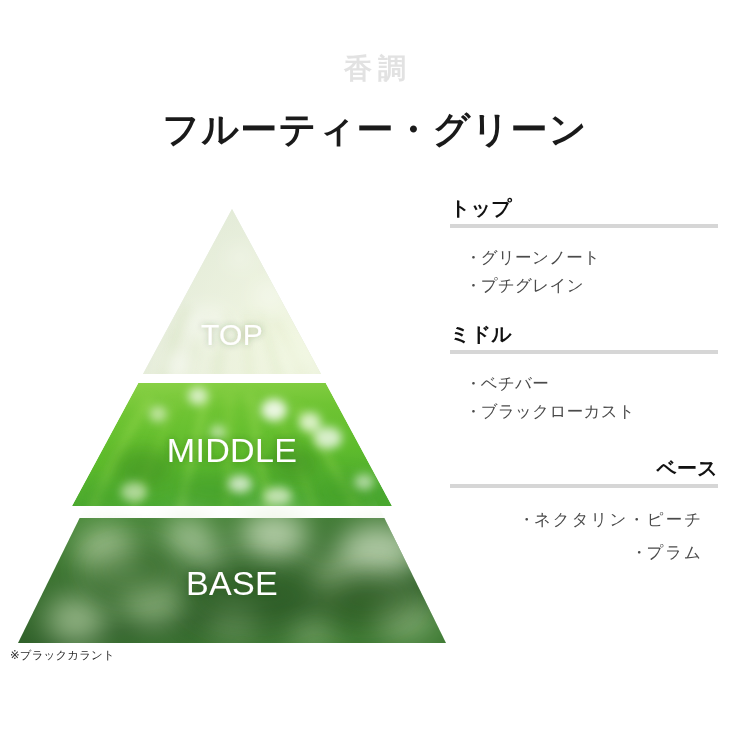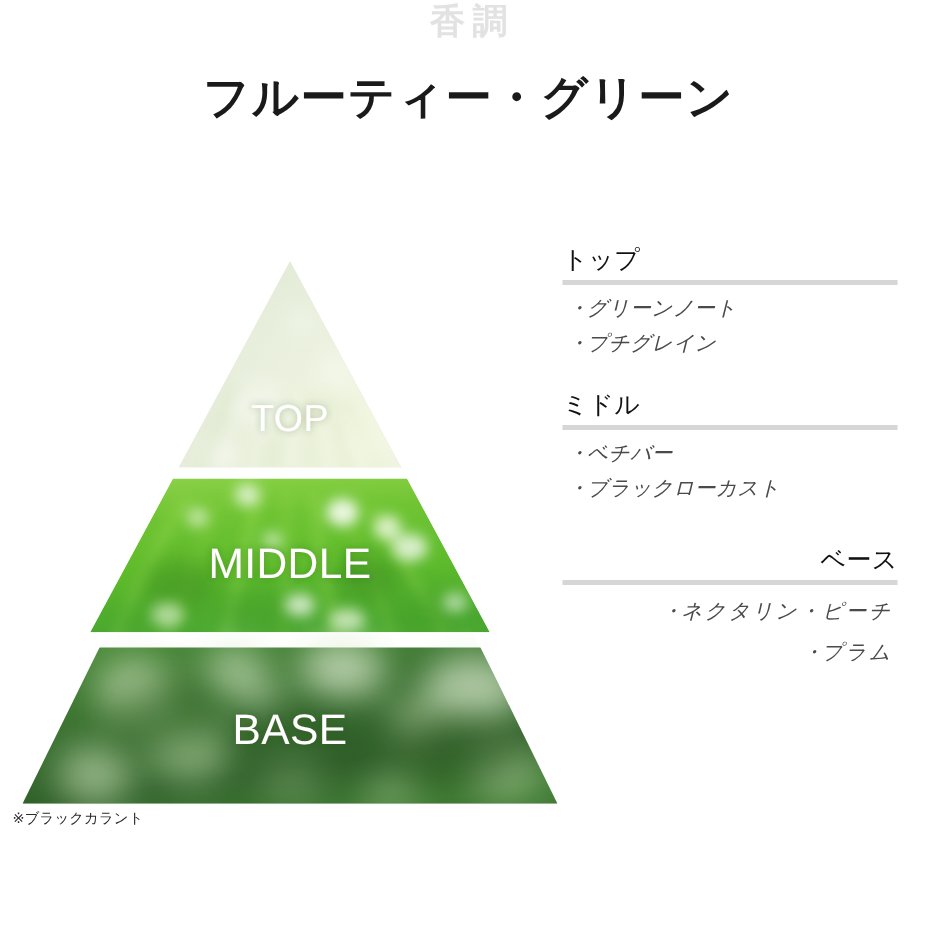--- a/index.html
+++ b/index.html
@@ -19,20 +19,21 @@
   
   #header {
     position: absolute;
     left: 0;
     top: 0;
     width: 750px;
     text-align: center;
   }
   #eyebrow {
     margin: 0;
+    padding-top: 52px;
     font-size: 28px;
     font-weight: bold;
     line-height: 1.2;
     color: #e2e2e2;
     letter-spacing: 0.22em;
     text-indent: 0.22em;
   }
   #main-title {
     margin: 12px;
     padding-top: 9px;
@@ -82,37 +83,36 @@
   #notes {
     position: absolute;
     left: 450px;
     top: 196px;
     width: 268px;
   }
   .note-section { margin: 0 0 0 0; }
   .note-heading {
     margin: 0;
     font-size: 20px;
-    font-weight: normal;
+    font-weight: bold;
     line-height: 1.25;
     color: #111111;
     letter-spacing: 0.01em;
   }
   .note-rule {
     height: 4px;
     background: #d6d6d6;
     margin-top: 3px;
     margin-bottom: 5px;
     width: 100%;
   }
   .note-list {
     list-style: none;
-    margin: 4px;
+    margin: 15px;
     padding: 0;
-    font-style: italic;
   }
   .note-item {
     font-size: 16.5px;
     line-height: 1.72;
     color: #4a4a4a;
     letter-spacing: 0.02em;
     white-space: nowrap;
   }
   .note-item .bullet {
     display: inline-block;

